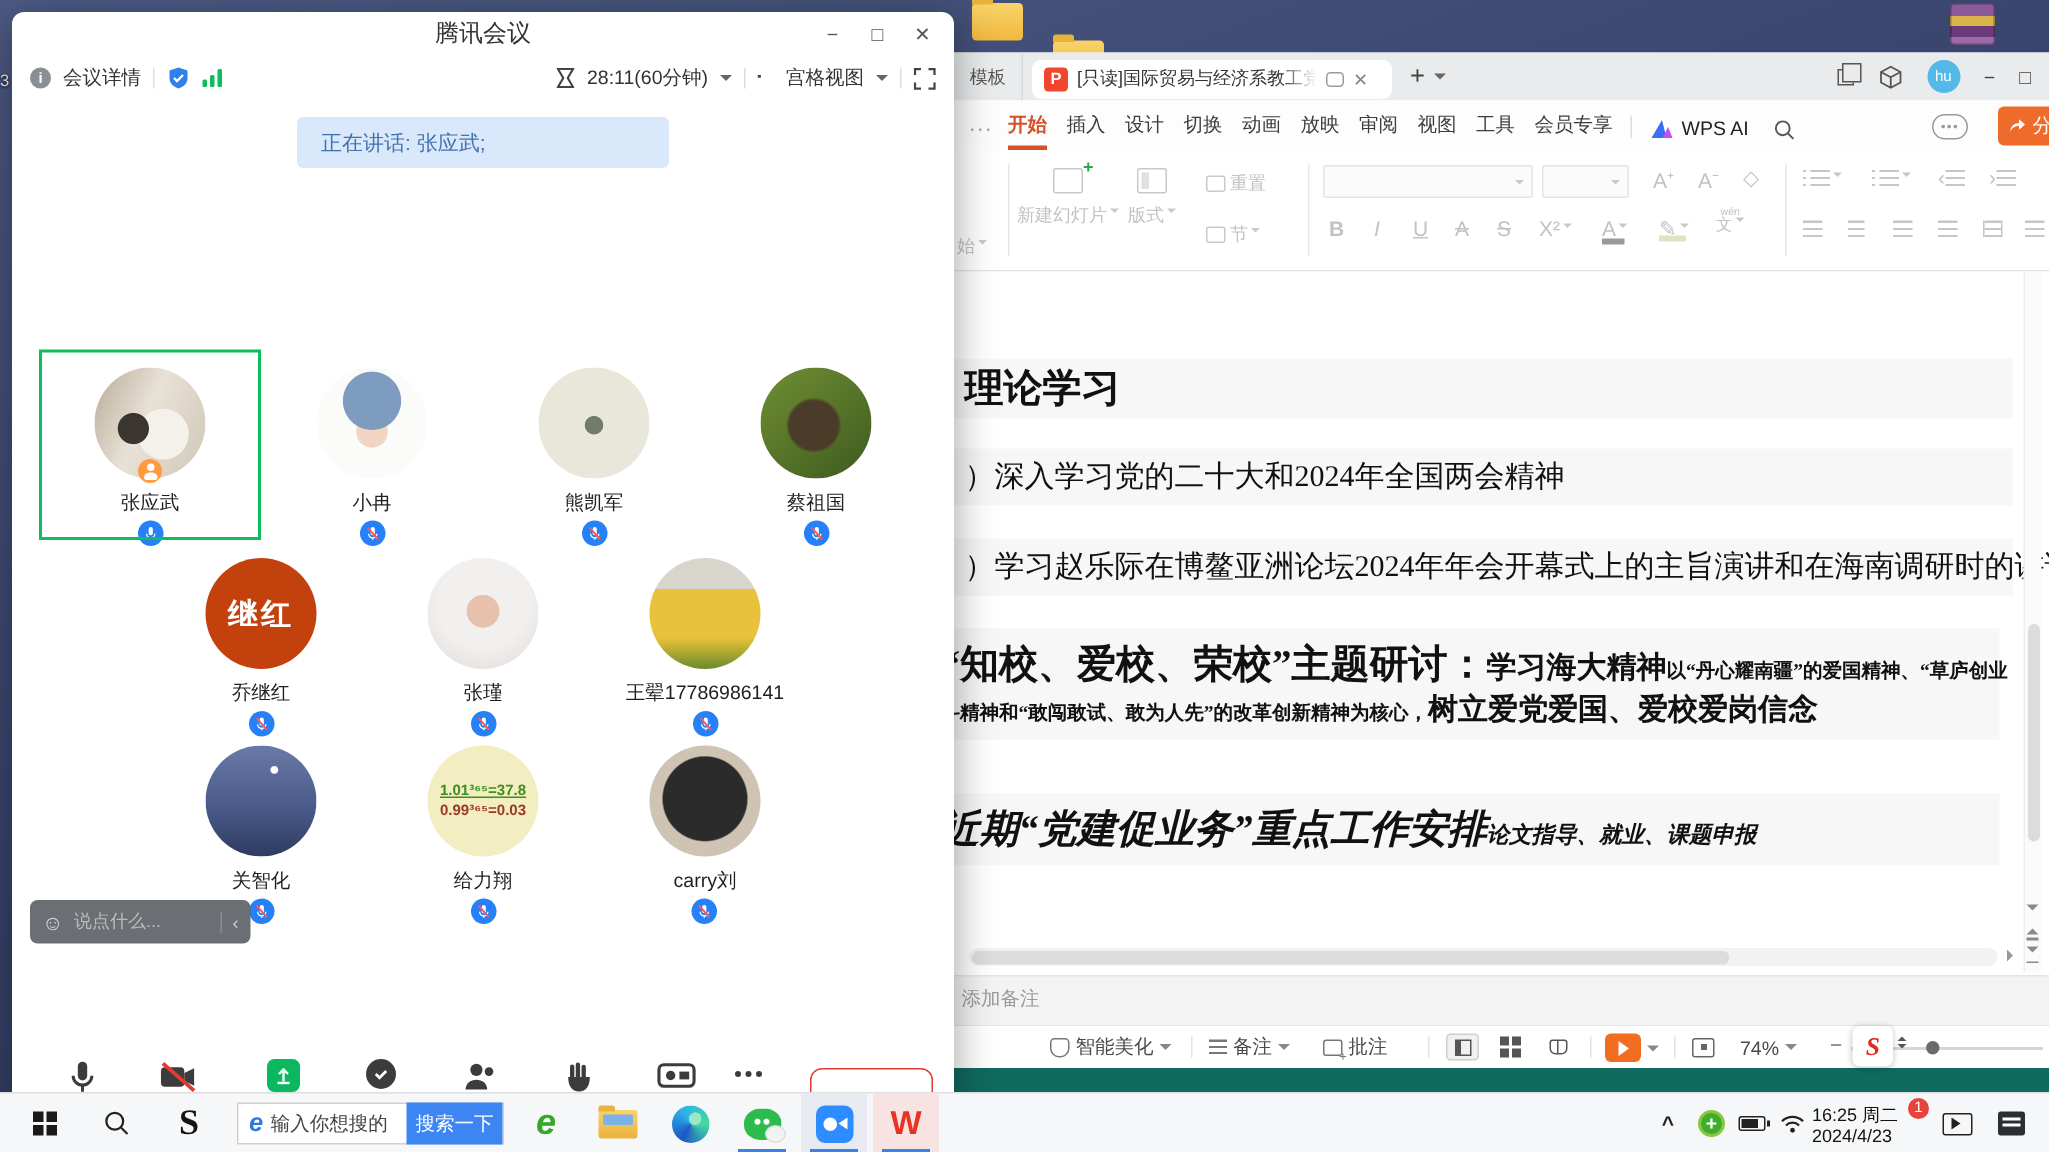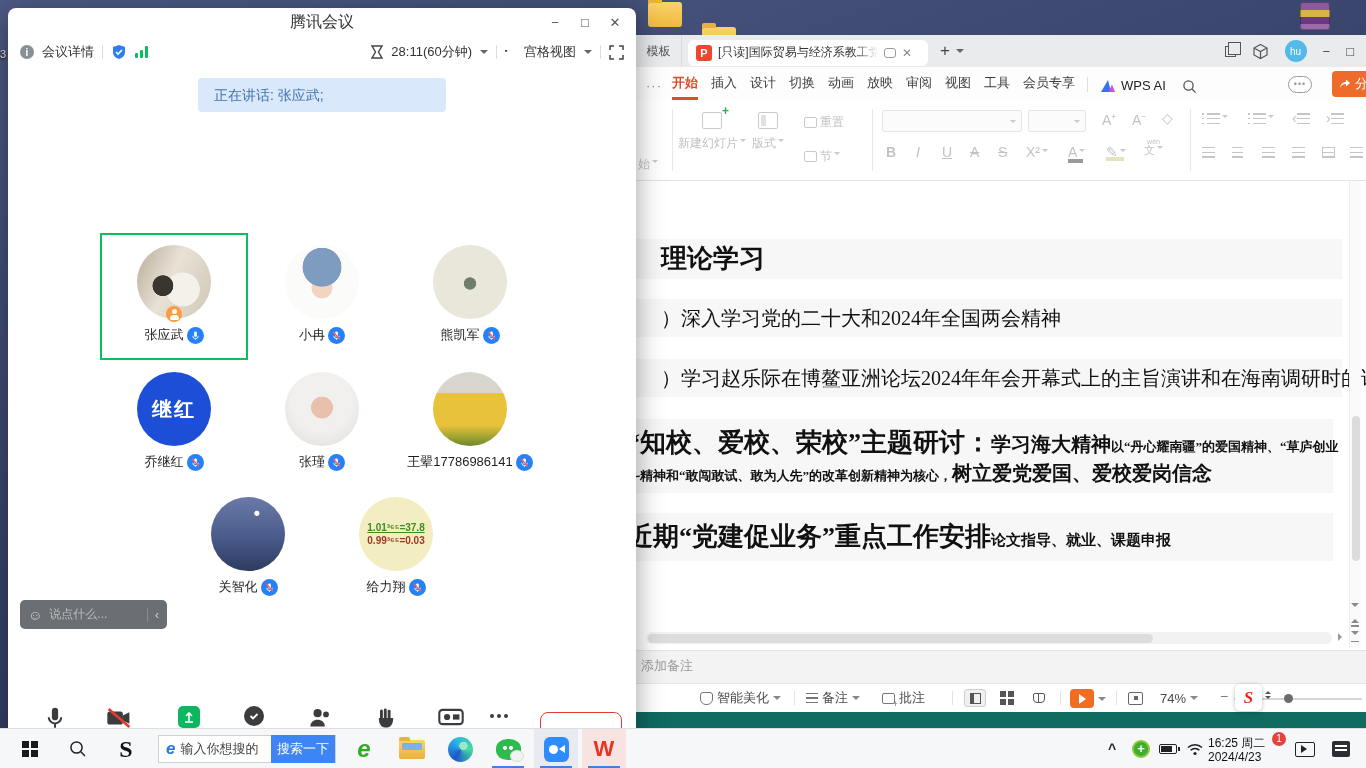--- a/index.html
+++ b/index.html
@@ -49,35 +49,35 @@
 
   
   .pgrid{position:absolute;left:0;top:225px;width:628px;}
   .prow{display:flex;justify-content:center;}
   .prow:nth-child(1){height:127px;}
   .prow:nth-child(2),.prow:nth-child(3){height:125px;}
   .pcell{width:148px;display:flex;flex-direction:column;align-items:center;padding-top:12px;}
   .pcell.active{outline:2px solid #0abf5c;outline-offset:-2px;}
   .pavatar{width:74px;height:74px;border-radius:50%;position:relative;display:flex;flex-direction:column;
     align-items:center;justify-content:center;overflow:visible;flex:0 0 auto;}
-  .pname-row{margin-top:7px;display:flex;align-items:center;gap:3px;white-space:nowrap;}
+  .pname-row{margin-top:7px;display:flex;align-items:center;gap:3px;white-space:nowrap;flex-direction:column;}
   .pname{font-size:13px;color:#1f1f1f;}
   .mic{width:17px;height:17px;border-radius:50%;background:#2680f7;display:flex;align-items:center;justify-content:center;flex:0 0 auto;}
   .host-badge{position:absolute;left:50%;bottom:-3px;transform:translateX(-50%);width:16px;height:16px;border-radius:50%;background:#ff9a3d;}
   .host-badge::before{content:"";position:absolute;left:5.5px;top:3px;width:5px;height:5px;border-radius:50%;background:#fff;}
   .host-badge::after{content:"";position:absolute;left:3.5px;top:8.5px;width:9px;height:5px;border-radius:5px 5px 2px 2px;background:#fff;}
   .av-line{font-size:10px;font-weight:bold;line-height:13px;white-space:nowrap;}
   .av1{color:#3f8f1e;text-decoration:underline;}
   .av2{color:#9b3a24;}
   .av-text{font-size:20px;font-weight:bold;color:#fff;letter-spacing:2px;}
   .av-wedding{background:radial-gradient(circle at 35% 55%,#3a352f 0 16%,transparent 17%),radial-gradient(circle at 62% 60%,#f4f0ea 0 26%,transparent 27%),linear-gradient(115deg,#b8ab97,#e8e2d6 45%,#cfc6b6);}
   .av-girl{background:radial-gradient(circle at 50% 30%,#7d9cc0 0 30%,transparent 31%),radial-gradient(circle at 50% 58%,#f2d4c2 0 18%,transparent 19%),#fbfbf9;}
   .av-beige{background:radial-gradient(circle at 50% 52%,#6f7d6a 0 11%,transparent 12%),#e9e6da;}
   .av-bird{background:radial-gradient(circle at 48% 52%,#4a3c28 0 30%,transparent 34%),linear-gradient(140deg,#6f8f33,#3f5a20);}
-  .av-bluetext{background:#1d4ed8;text-align:right;}
+  .av-bluetext{background:#c2410c;text-align:right;}
   .av-baby{background:radial-gradient(circle at 50% 48%,#e8c0ae 0 20%,transparent 21%),radial-gradient(circle at 50% 40%,#f2f0ef 0 52%,#ddd9d6);}
   .av-sunflower{background:linear-gradient(#d8d6cc 0 28%,#e8c23a 28% 72%,#6a8a2a);}
   .av-family{background:radial-gradient(circle at 38% 52%,#e87aa0 0 14%,transparent 15%),radial-gradient(circle at 68% 48%,#8a9a8a 0 16%,transparent 17%),linear-gradient(#b8c4b2 0 30%,#7aa05a);}
   .av-dusk{background:radial-gradient(circle at 62% 22%,#fff 0 3%,transparent 4%),linear-gradient(#6a7aa8,#4a5a8a 55%,#2e3c60);}
   .av-math{background:#f3edc2;}
   .av-dog{background:radial-gradient(circle at 50% 48%,#2b2b2b 0 52%,#cfc4b4 54%);}
 
   .chatbar{position:absolute;left:12px;top:592px;width:147px;height:29px;background:rgba(98,102,106,.94);
     border-radius:5px;display:flex;align-items:center;padding:0 8px;gap:7px;color:#b9bdbf;font-size:12px;}
   .smiley{color:#d5d8da;font-size:14px;line-height:1;}
@@ -140,28 +140,28 @@
   .lines.dotted::before{content:"";position:absolute;left:-5px;top:0;width:2px;height:11px;background:repeating-linear-gradient(to bottom,#c6c6c6 0 1.5px,transparent 1.5px 4.75px);}
   .colorA{position:relative;padding-bottom:2px;}
   .colorA::after{content:"";position:absolute;left:0;right:2px;bottom:-1px;height:4px;background:#9a9a9a;}
   .penA::after{content:"";position:absolute;left:0;right:2px;bottom:-1px;height:4px;background:#e3e3c2;}
   .wenwrap{display:inline-block;text-align:center;line-height:1;}
   .wen-p{display:block;font-size:7px;color:#c2c2c2;}
   .wen-z{display:block;font-size:11px;color:#c2c2c2;}
 
   .w-content{position:absolute;left:0;top:146px;width:730px;height:467px;background:#fff;overflow:hidden;}
   .orow{position:absolute;left:0;width:706px;background:#f7f7f7;display:flex;flex-direction:column;justify-content:center;
-    padding-left:25px;font-family:"Liberation Serif",serif;color:#111;}
+    padding-left:7px;font-family:"Liberation Serif",serif;color:#111;}
   .orow.cut{padding-left:0;margin-left:-9px;}
   .oline{white-space:nowrap;line-height:1.35;}
   .orow1{top:58px;height:40px;}
   .orow2{top:118px;height:38px;}
   .orow3{top:178px;height:38px;}
   .orow4{top:238px;height:74px;}
-  .orow5{top:332px;height:48px;}
+  .orow5{top:348px;height:48px;font-style:italic;}
   .orow6{top:402px;height:40px;}
   .sg-h1{font-size:26px;font-weight:bold;}
   .sg-h2{font-size:20px;}
   .sg-h2b{font-size:20px;font-weight:bold;}
   .sg-sm{font-size:13px;font-weight:bold;}
   .sg-sm2{font-size:15px;font-weight:bold;}
 
   .vscroll{position:absolute;right:5px;top:146px;width:12px;height:467px;background:#fafafa;border-left:1px solid #eee;}
   .vthumb{position:absolute;left:1.5px;top:235px;width:8px;height:145px;background:#dcdcdc;border-radius:4px;}
   .tri{width:0;height:0;border:4px solid transparent;margin:6px auto 0;}
@@ -552,20 +552,39 @@
         <svg width="11" height="11" viewBox="0 0 16 16">
                 <rect x="6" y="2" width="4" height="8" rx="2" fill="#fff"></rect>
                 <path d="M4 8.5a4 4 0 0 0 8 0" fill="none" stroke="#fff" stroke-width="1.3"></path>
                 <line x1="8" y1="12.5" x2="8" y2="14.2" stroke="#fff" stroke-width="1.3"></line>
                 <line class="mic-slash" x1="3" y1="2.5" x2="13" y2="13.8" stroke="#ff5752" stroke-width="2"></line>
               </svg>
       </span>
     </div>
   </div>
 
+  <div class="pcell">
+    <div class="pavatar av-bird">
+      <span class="av-line av1"></span>
+            <span class="av-line av2"></span>
+            <span class="av-text"></span>
+
+    </div>
+    <div class="pname-row">
+      <span class="pname">蔡祖国</span>
+      <span class="mic">
+        <svg width="11" height="11" viewBox="0 0 16 16">
+                <rect x="6" y="2" width="4" height="8" rx="2" fill="#fff"></rect>
+                <path d="M4 8.5a4 4 0 0 0 8 0" fill="none" stroke="#fff" stroke-width="1.3"></path>
+                <line x1="8" y1="12.5" x2="8" y2="14.2" stroke="#fff" stroke-width="1.3"></line>
+                <line class="mic-slash" x1="3" y1="2.5" x2="13" y2="13.8" stroke="#ff5752" stroke-width="2"></line>
+              </svg>
+      </span>
+    </div>
+  </div>
 </div>
       <div class="prow">
   <div class="pcell">
     <div class="pavatar av-bluetext">
       <span class="av-line av1"></span>
             <span class="av-line av2"></span>
             <span class="av-text">继红</span>
 
     </div>
     <div class="pname-row">
@@ -656,20 +675,39 @@
         <svg width="11" height="11" viewBox="0 0 16 16">
                 <rect x="6" y="2" width="4" height="8" rx="2" fill="#fff"></rect>
                 <path d="M4 8.5a4 4 0 0 0 8 0" fill="none" stroke="#fff" stroke-width="1.3"></path>
                 <line x1="8" y1="12.5" x2="8" y2="14.2" stroke="#fff" stroke-width="1.3"></line>
                 <line class="mic-slash" x1="3" y1="2.5" x2="13" y2="13.8" stroke="#ff5752" stroke-width="2"></line>
               </svg>
       </span>
     </div>
   </div>
 
+  <div class="pcell">
+    <div class="pavatar av-dog">
+      <span class="av-line av1"></span>
+            <span class="av-line av2"></span>
+            <span class="av-text"></span>
+
+    </div>
+    <div class="pname-row">
+      <span class="pname">carry刘</span>
+      <span class="mic">
+        <svg width="11" height="11" viewBox="0 0 16 16">
+                <rect x="6" y="2" width="4" height="8" rx="2" fill="#fff"></rect>
+                <path d="M4 8.5a4 4 0 0 0 8 0" fill="none" stroke="#fff" stroke-width="1.3"></path>
+                <line x1="8" y1="12.5" x2="8" y2="14.2" stroke="#fff" stroke-width="1.3"></line>
+                <line class="mic-slash" x1="3" y1="2.5" x2="13" y2="13.8" stroke="#ff5752" stroke-width="2"></line>
+              </svg>
+      </span>
+    </div>
+  </div>
 </div>
     </div>
 
   <div class="chatbar">
     <span class="smiley">☺</span>
     <span>说点什么...</span>
     <span class="chat-div"></span>
     <span class="chat-collapse">‹</span>
   </div>
 

